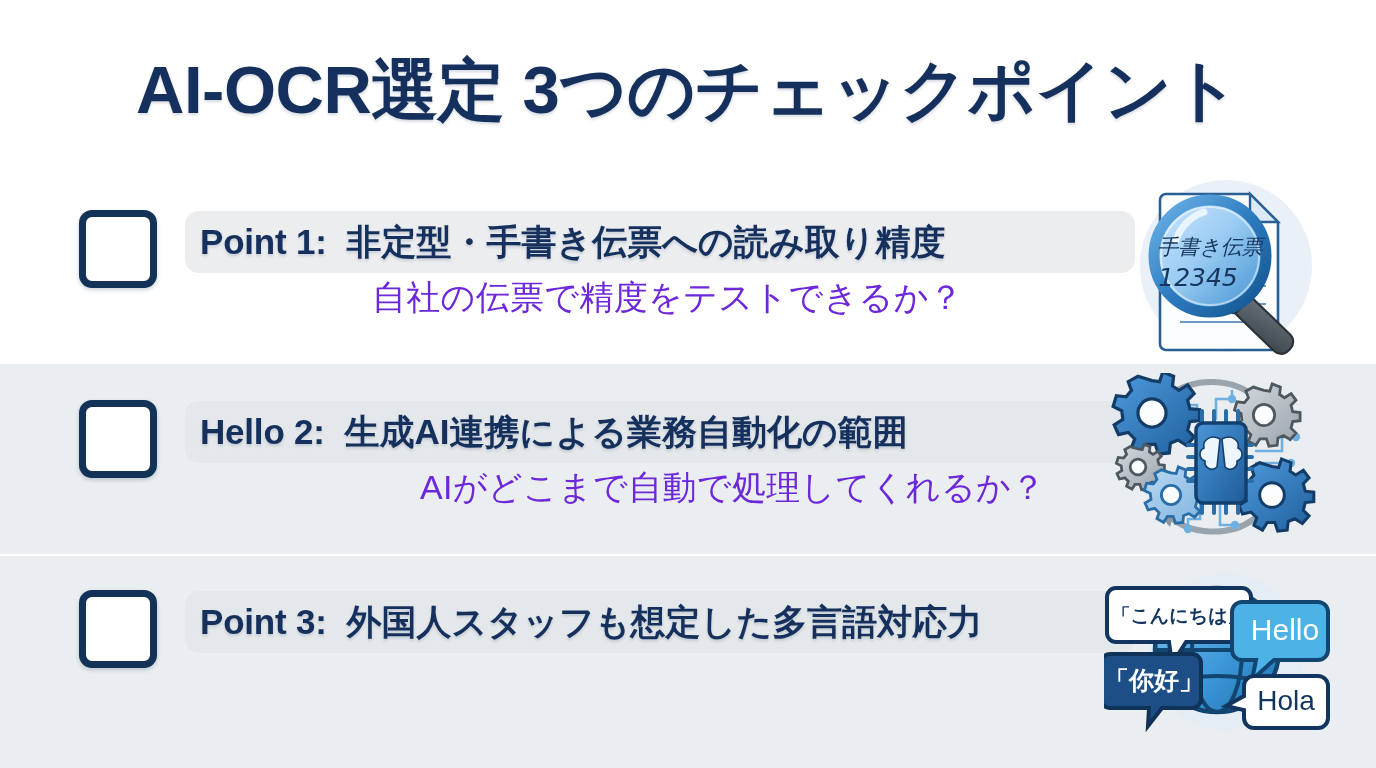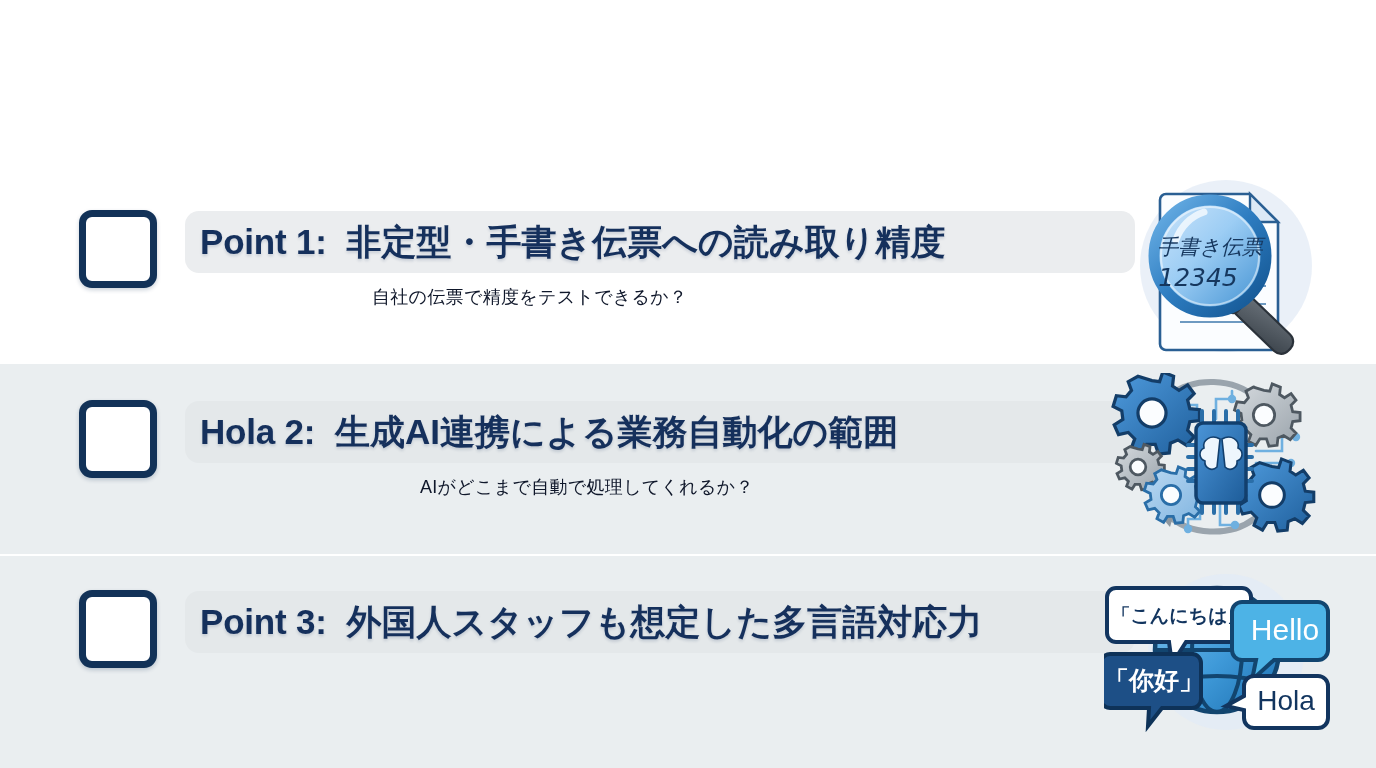--- a/index.html
+++ b/index.html
@@ -56,41 +56,42 @@
     height:58px;line-height:58px;
     font-size:35px;font-weight:bold;
     color:#15305c;
     white-space:nowrap;
     text-shadow:0 2px 3px rgba(20,45,85,.16);
   }
   .ptitle .lbl{letter-spacing:-0.2px;}
 
   .psub{
     position:absolute;top:100px;
-    font-size:18px;line-height:34px;
-    color:#0f172a;
+    font-size:34px;line-height:34px;
+    color:#6d28d9;
     white-space:nowrap;
     letter-spacing:.3px;
   }
   .row.r1 .psub{left:372px;}
   .row.r2 .psub{left:372px;margin-left:48px;}
   .row.r3 .psub{left:370px;}
 
   
   .art{position:absolute;}
   .art svg{display:block;}
 </style>
 </head>
 <body>
 
 <div class="slide">
 
   <div class="band b2"></div>
   <div class="band b3"></div>
 
+  <div class="title">AI-OCR選定 3つのチェックポイント</div>
 
   <div class="row r1">
     <div class="checkbox"></div>
     <div class="pill"></div>
     <div class="ptitle">
       <span class="lbl" style="margin-right: 10px;">Point 1:</span>
       <span>非定型・手書き伝票への読み取り精度</span>
     </div>
     <div class="psub">自社の伝票で精度をテストできるか？</div>
 
@@ -133,21 +134,21 @@
         <text x="92" y="80" text-anchor="middle" font-family="'DejaVu Sans','Liberation Sans',sans-serif" font-size="21" font-style="italic" fill="#16375e">手書き伝票</text>
         <text x="80" y="112" text-anchor="middle" font-family="'DejaVu Sans','Liberation Sans',sans-serif" font-size="25" font-style="italic" fill="#16375e">12345</text>
       </svg>
     </div>
   </div>
 
   <div class="row r2">
     <div class="checkbox"></div>
     <div class="pill"></div>
     <div class="ptitle">
-      <span class="lbl" style="margin-right: 10px;">Hola 2:</span>
+      <span class="lbl" style="margin-right: 10px;">Hello 2:</span>
       <span>生成AI連携による業務自動化の範囲</span>
     </div>
     <div class="psub">AIがどこまで自動で処理してくれるか？</div>
 
     <div class="art" style="left:1104px;top:3px;">
       <svg width="216" height="164" viewBox="0 0 216 164">
         <defs>
           <linearGradient id="gearDark" x1="0" y1="0" x2="1" y2="1">
             <stop offset="0%" stop-color="#4f9bdd"></stop>
             <stop offset="100%" stop-color="#1f5f9c"></stop>

